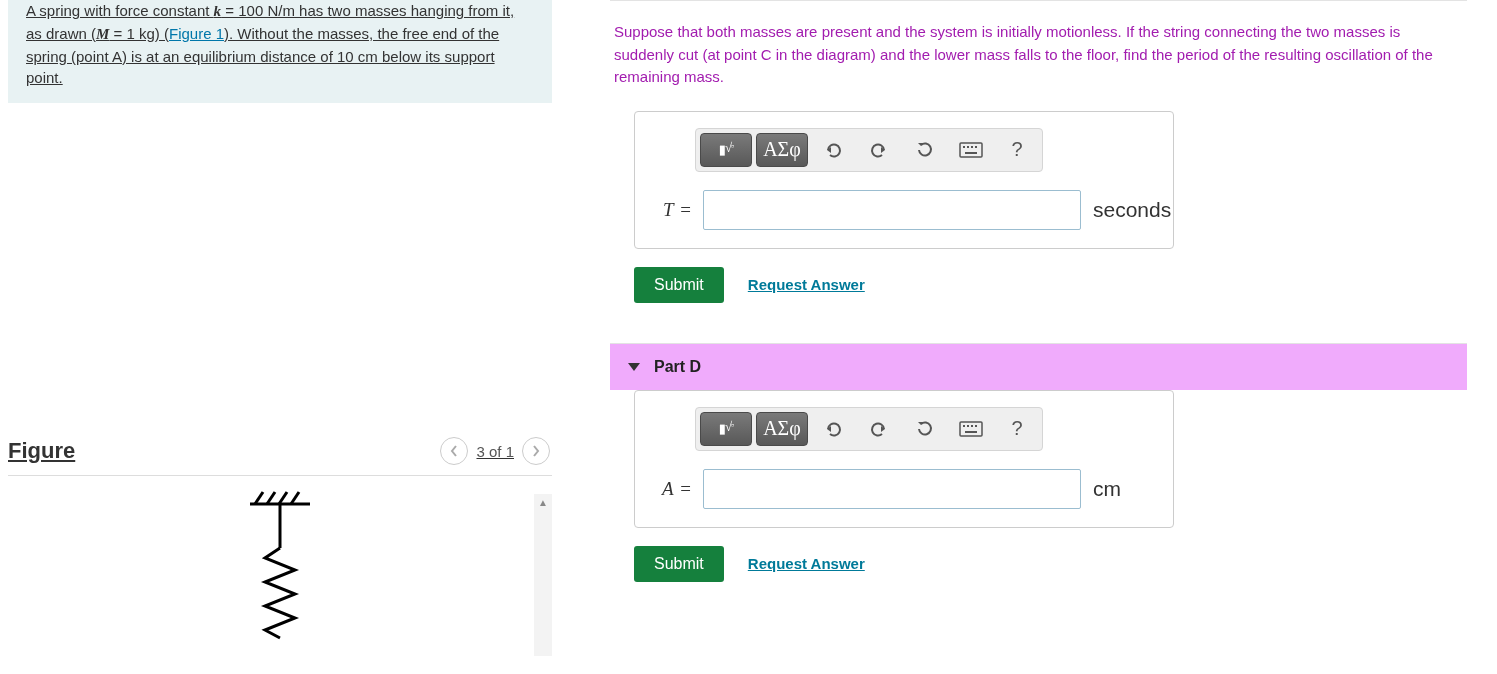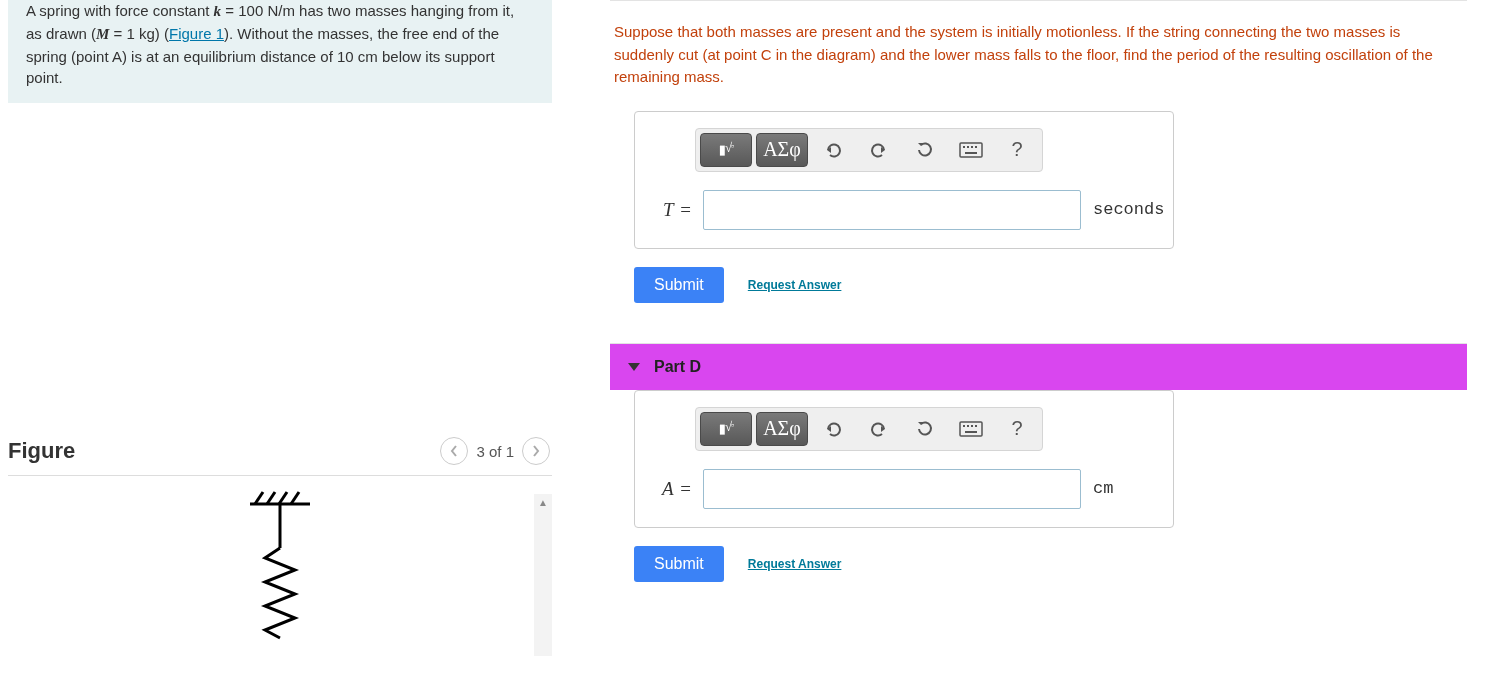--- a/index.html
+++ b/index.html
@@ -5,21 +5,21 @@
   * { box-sizing: border-box; }
   body {
     margin: 0;
     font-family: Arial, Helvetica, sans-serif;
     font-size: 15px;
     color: #333;
     background: #fff;
     width: 1497px;
   }
   .container { display: flex; }
-  .left-col { width: 560px; padding: 0 8px 0 8px; }
+  .left-col { width: 560px; padding: 0 8px 0 8px; text-decoration: underline; }
   .right-col { flex: 1; padding: 0 30px 0 50px; }
 
   .problem-box {
     background: #e8f2f3;
     padding: 0 18px 14px 18px;
     color: #333;
     line-height: 1.45;
     margin-bottom: 20px;
   }
   .problem-box .linkish { color: #0077aa; text-decoration: underline; cursor: pointer; }
@@ -37,21 +37,21 @@
     border: 1px solid #ccc; background: #fff;
     display: flex; align-items: center; justify-content: center;
     cursor: pointer; color:#888;
   }
   .figure-body { position: relative; height: 170px; }
   .scroll-gutter { position:absolute; right:0; top:8px; bottom:0; width:18px; background:#f3f3f3;}
   .scroll-up { position:absolute; top:0; left:0; right:0; height:16px; background:#f3f3f3; display:flex;align-items:center;justify-content:center;color:#888;font-size:10px;}
   .spring-svg { display:block; margin: 10px auto 0 auto; }
 
   .part-top-divider { border-top: 1px solid #e3e3e3; margin: 0 0 20px 0; }
-  .question-text { color:#c2410c; line-height:1.5; margin: 18px 0 22px 0; padding: 0 4px;}
+  .question-text { color:#a21caf; line-height:1.5; margin: 18px 0 22px 0; padding: 0 4px;}
   .answer-panel {
     border: 1px solid #ccc; border-radius: 4px;
     padding: 16px 20px 18px 20px;
     width: 540px;
     margin-left: 24px;
   }
   .toolbar {
     background: #efefef; border:1px solid #d5d5d5; border-radius:4px;
     display: inline-flex; align-items: center; gap: 4px;
     padding: 4px; margin-left: 40px; margin-bottom: 18px;
@@ -70,31 +70,31 @@
   .tb-btn.qmark { font-size:20px; color:#555;}
   .templ-icon { font-size:13px; letter-spacing:-1px;}
   .greek-lbl { font-size:20px; }
   .answer-row { display:flex; align-items:center; gap: 12px; }
   .var-label { font-family:'Times New Roman',serif; font-style:italic; font-size:19px; width:36px; text-align:right;}
   .var-label .eq { font-style:normal; margin-left:2px;}
   .ans-input {
     flex:1; height:40px; border:1px solid #9bbdd0; border-radius:2px;
     background:#fff; padding:4px 8px; font-size:16px;
   }
-  .unit-label { font-size:17px; color:#333; width:60px;font-family:Liberation Mono, monospace;}
+  .unit-label { font-size:21px; color:#333; width:60px;}
   .action-row { display:flex; align-items:center; gap:24px; margin: 18px 0 10px 24px;}
   .submit-btn {
-    background:#3b82f6; color:#fff; border:none; padding:9px 20px;
+    background:#15803d; color:#fff; border:none; padding:9px 20px;
     font-size:16px; border-radius:3px; cursor:pointer;
   }
-  .req-link { color:#007a99; font-weight:bold; text-decoration:underline; cursor:pointer; font-size:12px;}
+  .req-link { color:#007a99; font-weight:bold; text-decoration:underline; cursor:pointer; font-size:15px;}
 
   .part-block { margin-top: 40px; }
   .part-header {
-    background:#d946ef; padding:14px 18px; display:flex; align-items:center; gap:14px;
+    background:#f0abfc; padding:14px 18px; display:flex; align-items:center; gap:14px;
     border-top:1px solid #e3e3e3;
   }
   .caret-down {
     width:0;height:0;border-left:6px solid transparent;border-right:6px solid transparent;
     border-top:8px solid #333;
   }
   .part-title { font-weight:bold; font-size:16px; color:#222;}
   .kb-icon svg { display:block;}
 </style>
 </head>

